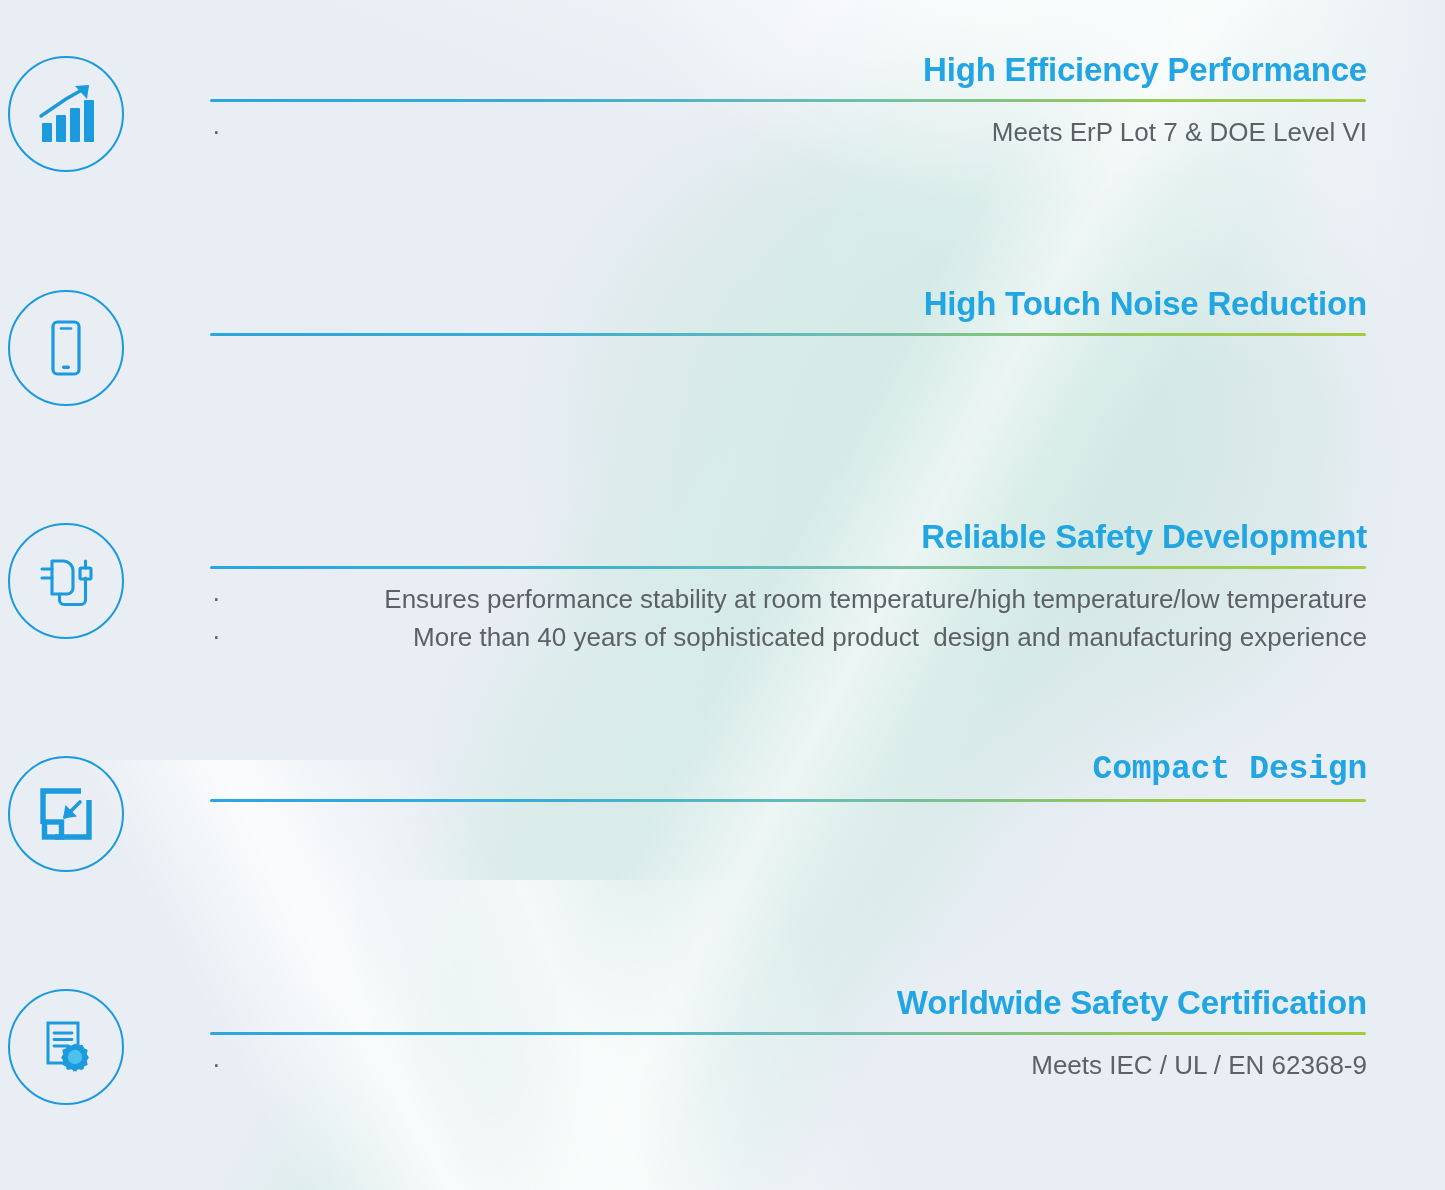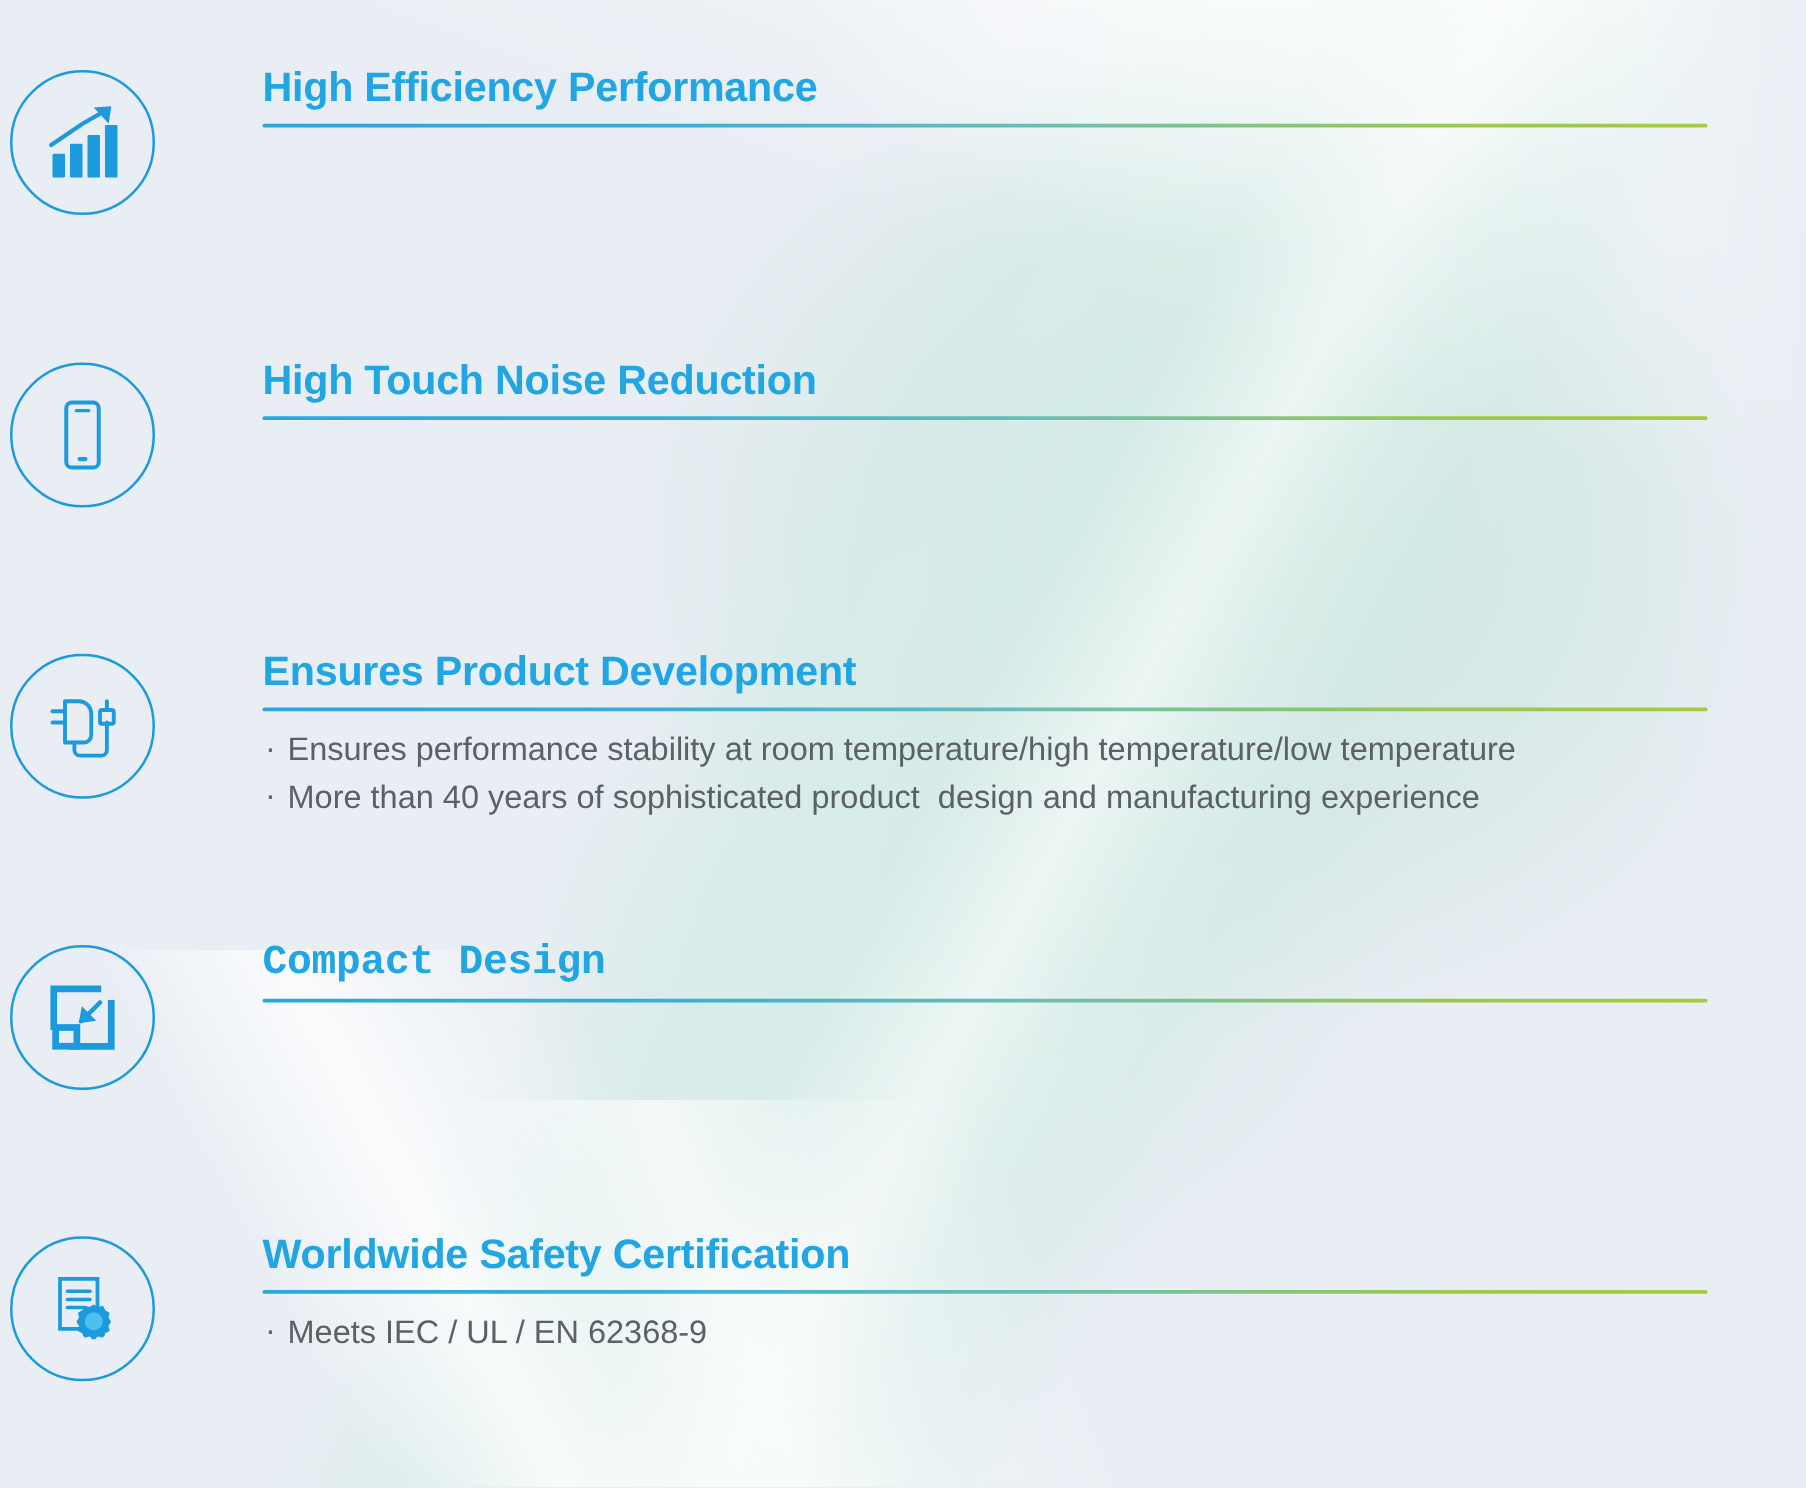--- a/index.html
+++ b/index.html
@@ -84,20 +84,21 @@
   .rows {
     position: absolute;
     inset: 0;
   }
   .row {
     position: absolute;
     left: 0;
     width: 1445px;
     display: flex;
     align-items: flex-start;
+    text-align: right;
   }
   .icon-wrap {
     width: 132px;
     flex: 0 0 132px;
     display: flex;
     justify-content: center;
     padding-top: 4px;
   }
   .icon-circle {
     width: 116px;
@@ -188,20 +189,23 @@
               <rect x="54" y="22" width="10" height="42" rx="1"></rect>
             </g>
             <path d="M11 38 L36 21 L57 9" stroke="#1c9ade" stroke-width="3.4" fill="none" stroke-linecap="round"></path>
             <path d="M45 8 L59 7 L57 21 Z" fill="#1c9ade"></path>
           </svg>
         </div>
       </div>
       <div class="content">
         <div class="feature-title">High Efficiency Performance</div>
         <div class="divider"></div>
+        <ul class="bullets">
+          <li class="bullet">Meets ErP Lot 7 &amp; DOE Level VI</li>
+        </ul>
       </div>
     </div>
 
     <div class="row" style="top:286px;">
       <div class="icon-wrap">
         <div class="icon-circle">
           <svg width="72" height="72" viewBox="0 0 72 72" aria-hidden="true">
             <rect x="23" y="10" width="26" height="52" rx="4.5" fill="none" stroke="#1c9ade" stroke-width="3.2"></rect>
             <line x1="31" y1="16.5" x2="41" y2="16.5" stroke="#1c9ade" stroke-width="2.6" stroke-linecap="round"></line>
             <rect x="32" y="53.5" width="8" height="3.4" rx="1.7" fill="#1c9ade"></rect>
@@ -223,21 +227,21 @@
               <line x1="13" y1="25" x2="23" y2="25"></line>
               <line x1="13" y1="34" x2="23" y2="34"></line>
               <path d="M30.5 50 v6 a4.5 4.5 0 0 0 4.5 4.5 h17 a4.5 4.5 0 0 0 4.5 -4.5 V34"></path>
               <rect x="51" y="24" width="11" height="11" rx="1.6"></rect>
               <line x1="56.5" y1="17" x2="56.5" y2="24"></line>
             </g>
           </svg>
         </div>
       </div>
       <div class="content">
-        <div class="feature-title">Ensures Product Development</div>
+        <div class="feature-title">Reliable Safety Development</div>
         <div class="divider"></div>
         <ul class="bullets">
           <li class="bullet">Ensures performance stability at room temperature/high temperature/low temperature</li>
           <li class="bullet">More than 40 years of sophisticated product  design and manufacturing experience</li>
         </ul>
       </div>
     </div>
 
     <div class="row" style="top:752px;font-family:Liberation Mono, monospace;">
       <div class="icon-wrap">

